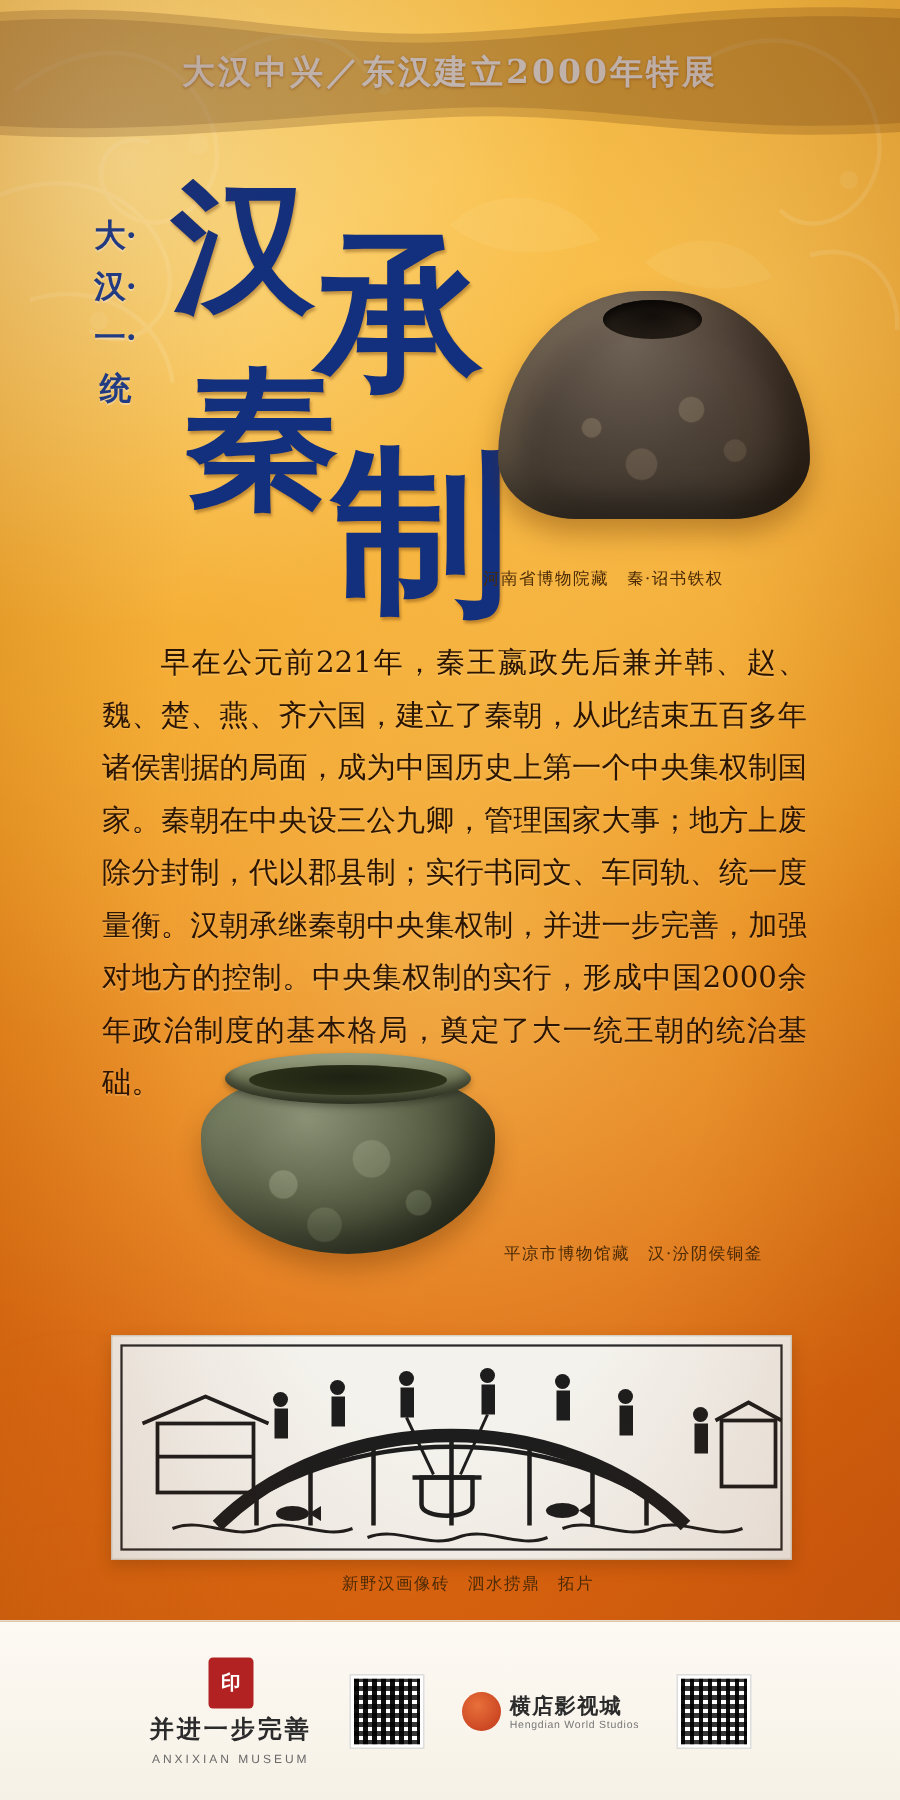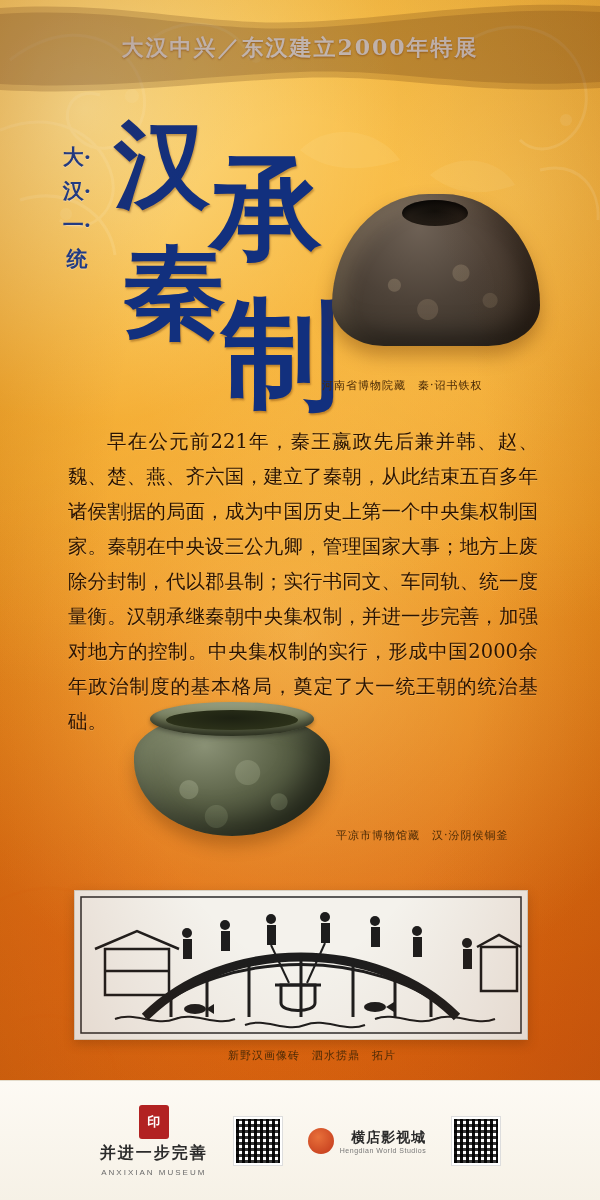--- a/index.html
+++ b/index.html
@@ -165,21 +165,21 @@
   }
   .museum-en{font-size:8px;color:#6a6a6a;letter-spacing:2px;}
   .qr{
     width:44px;height:44px;background:#fff;
     background-image:
       repeating-linear-gradient(90deg,#111 0 3px,#fff 3px 6px),
       repeating-linear-gradient(0deg,rgba(17,17,17,.85) 0 3px,rgba(255,255,255,.85) 3px 6px);
     background-blend-mode:multiply;
     border:2px solid #fff;outline:1px solid #ddd;
   }
-  .studio{display:flex;align-items:center;gap:6px;text-align:right;}
+  .studio{display:flex;align-items:center;gap:6px;}
   .studio-badge{
     width:26px;height:26px;border-radius:50%;
     background:radial-gradient(circle at 40% 35%,#e8703a,#c1371a);
   }
   .studio-cn{
     font-family:"DejaVu Serif","Liberation Serif",serif;
     font-size:14px;font-weight:bold;color:#2b2b2b;letter-spacing:1px;
   }
   .studio-en{font-size:7px;color:#777;letter-spacing:.5px;}
 </style>

